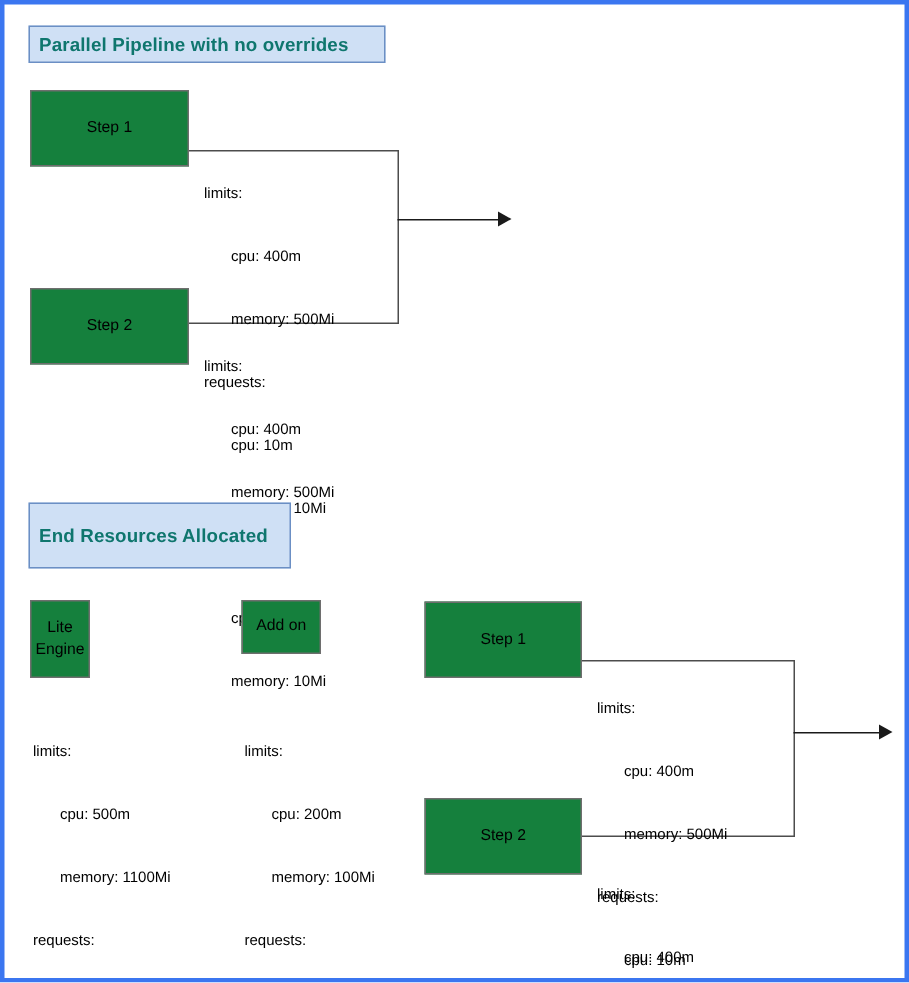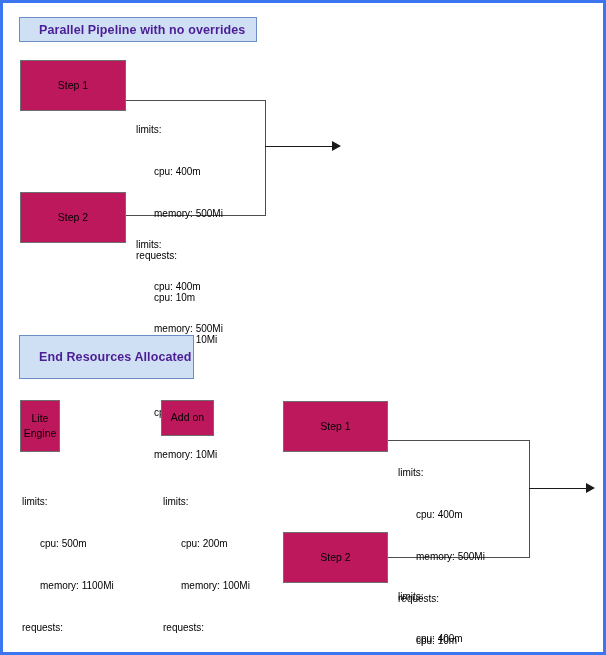--- a/index.html
+++ b/index.html
@@ -18,31 +18,31 @@
     font-family: "Liberation Sans", sans-serif;
   }
   
   .banner {
     position: absolute;
     background: #cfe0f5;
     border: 1px solid #6b8fc4;
     box-sizing: border-box;
     display: flex;
     align-items: center;
-    padding-left: 19px;
+    padding-left: 6px;
     font-size: 12.5px;
     font-weight: bold;
-    color: #4c1d95;
+    color: #0f766e;
     letter-spacing: 0.1px;
     white-space: nowrap;
   }
   
   .node {
     position: absolute;
-    background: #be185d;
+    background: #15803d;
     border: 1.4px solid #6e6e6e;
     box-sizing: border-box;
     display: flex;
     align-items: center;
     justify-content: center;
     text-align: center;
     font-size: 10.5px;
     color: #000000;
     line-height: 1.45;
   }

